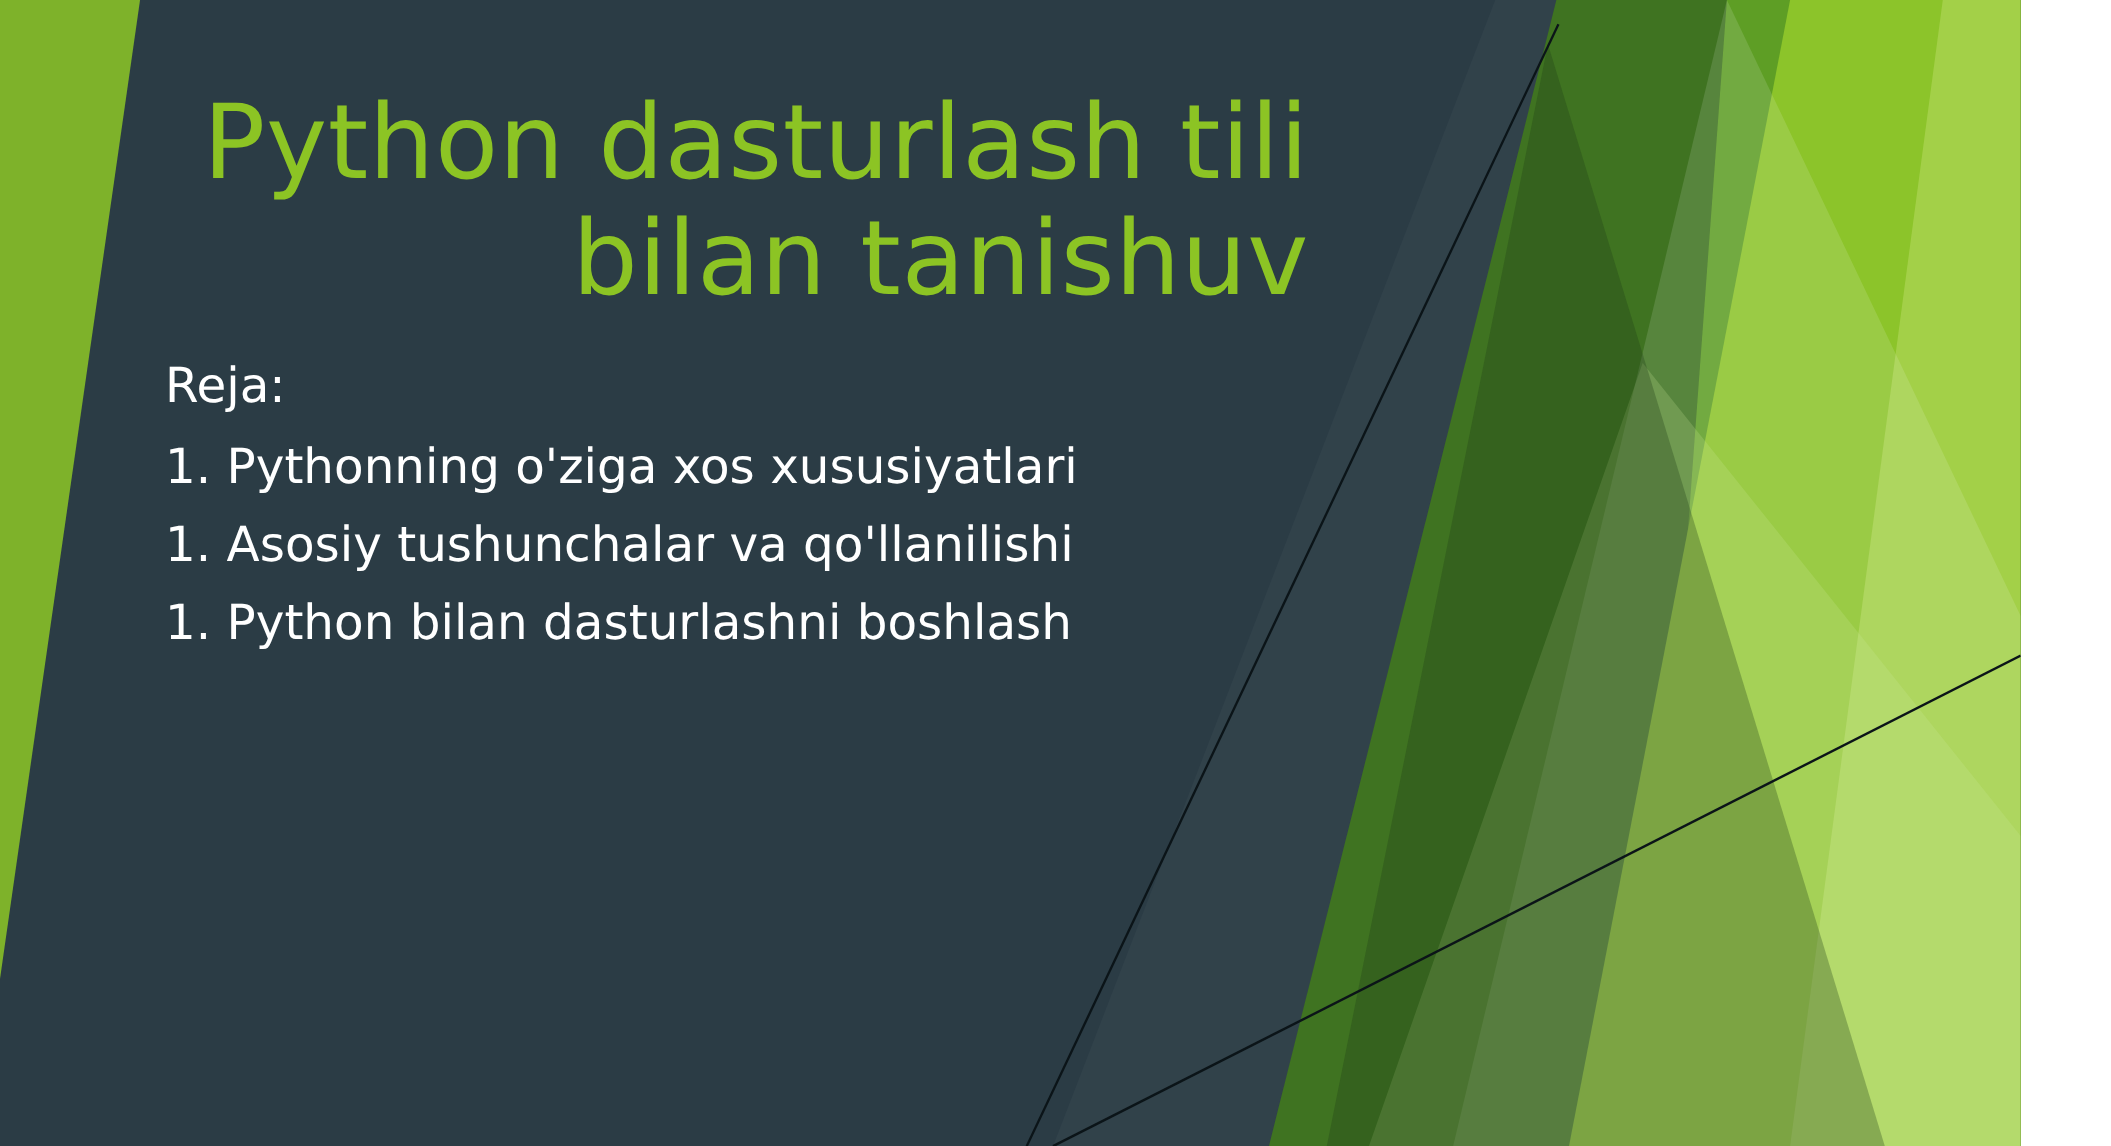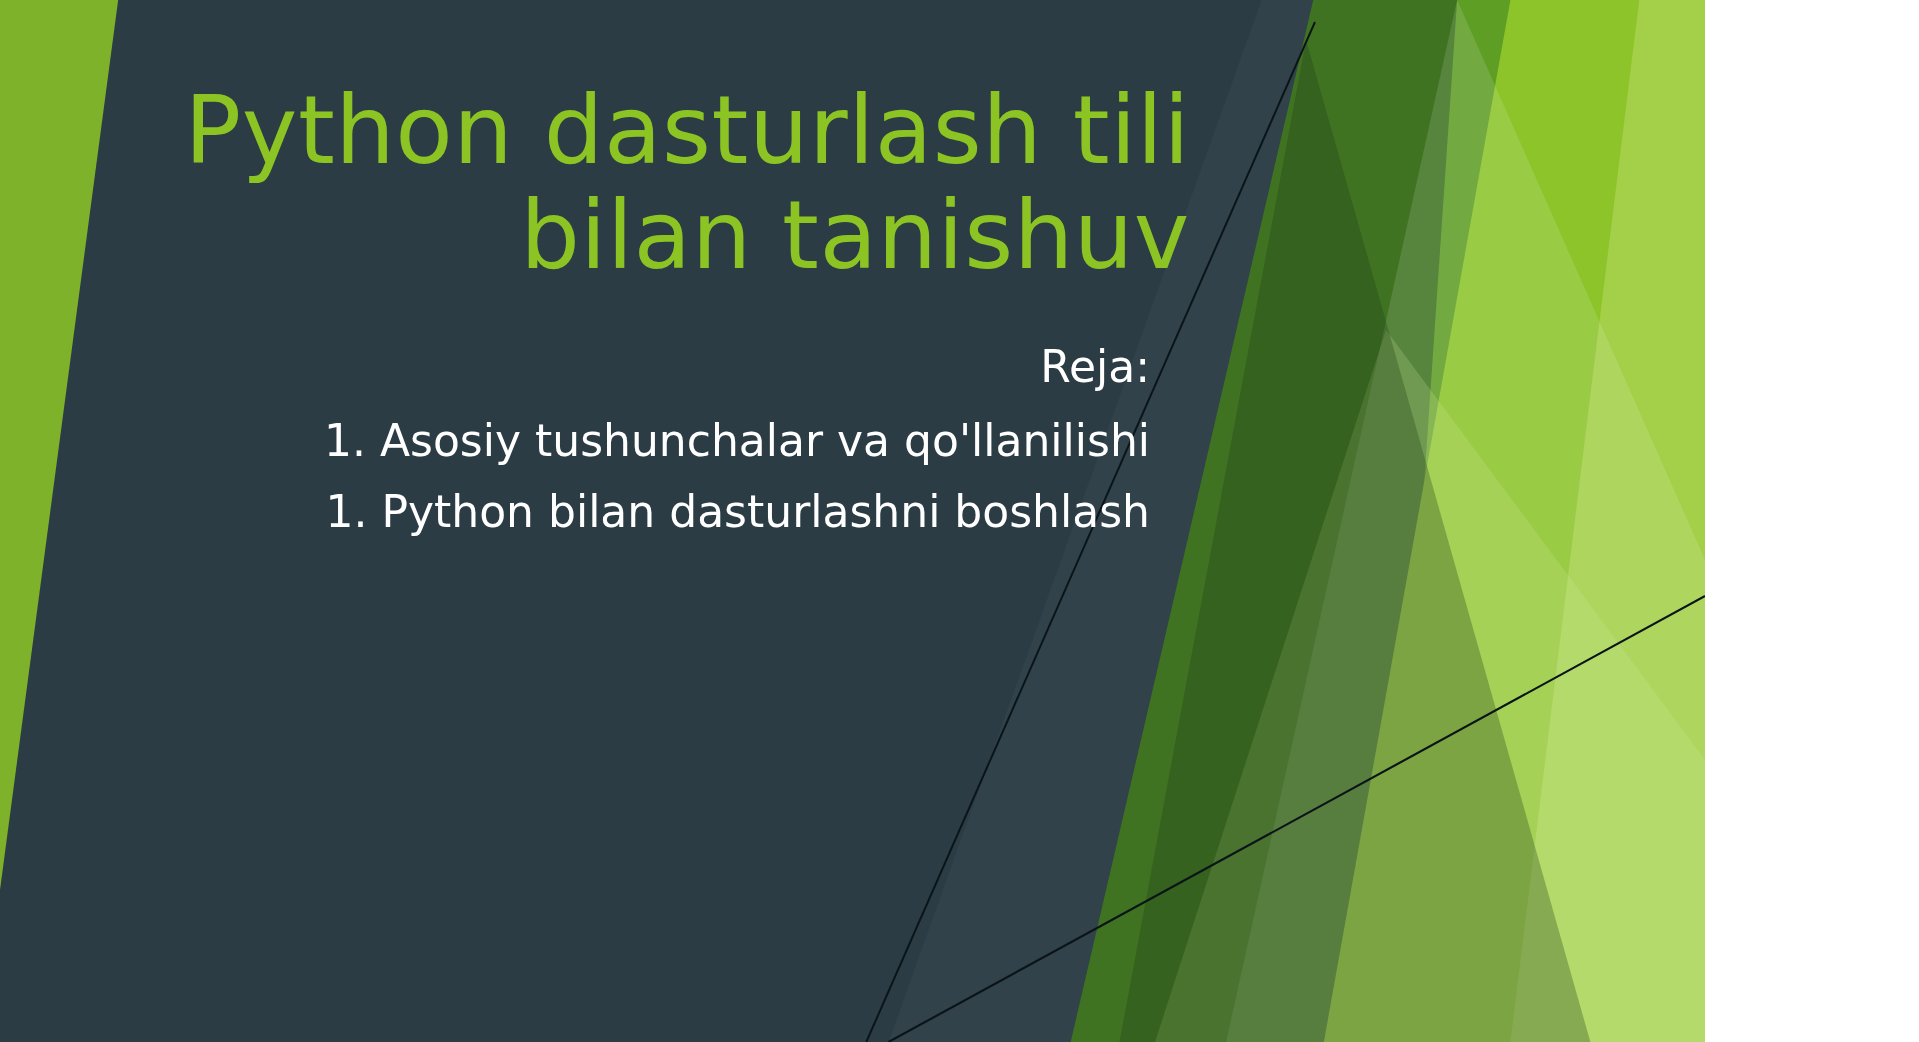--- a/index.html
+++ b/index.html
@@ -2,21 +2,21 @@
 <html><head>
 <meta charset="utf-8">
 <style>
   html, body {
     margin: 0;
     padding: 0;
     background: #ffffff;
   }
   #slide {
     position: relative;
-    width: 1705px;
+    width: 1837px;
     height: 1042px;
     overflow: hidden;
     background: #2b3c45;
     font-family: "DejaVu Sans", sans-serif;
   }
   #bg-art {
     position: absolute;
     inset: 0;
     width: 100%;
     height: 100%;
@@ -38,23 +38,23 @@
     color: #8cc424;
     font-size: 94px;
     line-height: 1.12;
     font-weight: 400;
     letter-spacing: 0.5px;
     white-space: pre;
   }
   #body-block {
     position: absolute;
     left: 150px;
-    top: 345px;
+    top: 329px;
     width: 1000px;
-    text-align: right;
+    text-align: left;
   }
   .body-lead {
     color: #ffffff;
     font-size: 44px;
     line-height: 1.0;
     font-weight: 400;
     margin-bottom: 30px;
     white-space: pre;
   }
   .body-item {
@@ -104,18 +104,19 @@
 
   <div id="content">
 
     <div id="title-block">
       <div class="title-line">Python dasturlash tili</div>
       <div class="title-line">bilan tanishuv</div>
     </div>
 
     <div id="body-block">
       <div class="body-lead">Reja:</div>
+      <div class="body-item">1. Pythonning o'ziga xos xususiyatlari</div>
       <div class="body-item">1. Asosiy tushunchalar va qo'llanilishi</div>
       <div class="body-item">1. Python bilan dasturlashni boshlash</div>
     </div>
 
   </div>
 </div>
 
 </body></html>

